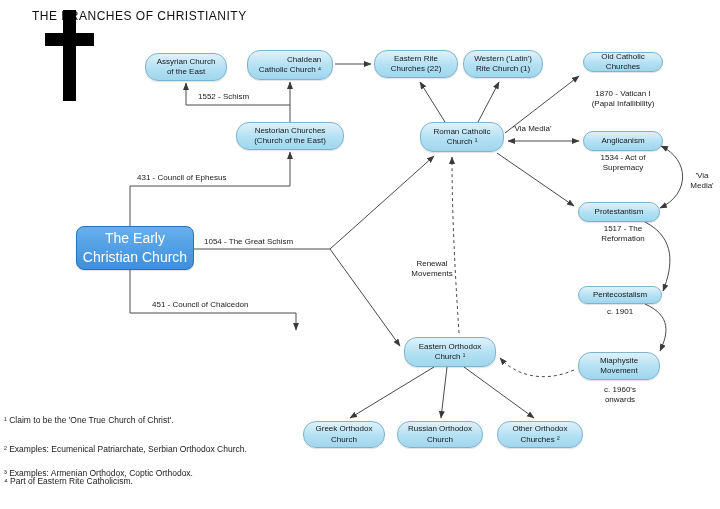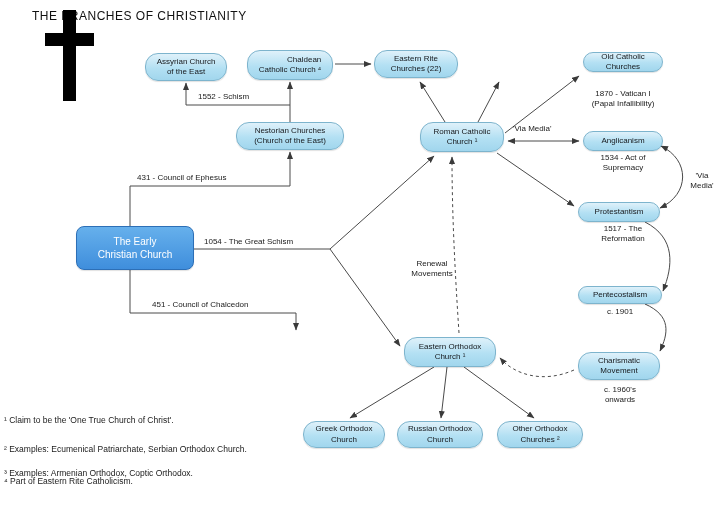--- a/index.html
+++ b/index.html
@@ -11,21 +11,21 @@
   .cross { position:absolute; left:45px; top:10px; width:49px; height:91px; z-index:3; }
   .cross .v { position:absolute; left:18px; top:0; width:13px; height:91px; background:#000; }
   .cross .h { position:absolute; left:0; top:23px; width:49px; height:13px; background:#000; }
   svg.wires { position:absolute; left:0; top:0; z-index:1; }
   .node { position:absolute; z-index:2; display:flex; align-items:center; justify-content:center;
           text-align:center; white-space:pre-line; font-size:8px; line-height:1.3; color:#15181c;
           background:linear-gradient(180deg,#dff1fa 0%, #b3e0f3 55%, #a1d6ed 100%);
           border:1px solid #7db4cd; border-radius:13px; padding:2px 4px;
           box-shadow:0 1px 1px rgba(0,0,0,0.12); }
   .node.main { background:linear-gradient(180deg,#66b0ec 0%, #3f8edc 100%);
-               border:1px solid #2d6fb6; color:#ffffff; font-size:10px; line-height:1.35;
+               border:1px solid #2d6fb6; color:#ffffff; font-size:14px; line-height:1.35;
                border-radius:8px;text-align:center; }
   .lbl { position:absolute; z-index:2; font-size:8px; line-height:1.3; color:#202020; white-space:pre-line; }
   .lbl.center { text-align:center; }
   .footnote { position:absolute; left:4px; z-index:2; font-size:8.5px; color:#1a1a1a; }
 </style>
 </head>
 <body>
 
 <div id="canvas">
 
@@ -71,32 +71,34 @@
   </svg>
 
   <div class="node main" style="left:76px;top:226px;width:118px;height:44px;">The Early
 Christian Church</div>
   <div class="node" style="left:145px;top:53px;width:82px;height:28px;">Assyrian Church
 of the East</div>
   <div class="node" style="left:247px;top:50px;width:86px;height:30px;text-align:right;">Chaldean
 Catholic Church ⁴</div>
   <div class="node" style="left:374px;top:50px;width:84px;height:28px;">Eastern Rite
 Churches (22)</div>
+  <div class="node" style="left:463px;top:50px;width:80px;height:28px;">Western ('Latin')
+Rite Church (1)</div>
   <div class="node" style="left:583px;top:52px;width:80px;height:20px;">Old Catholic
 Churches</div>
   <div class="node" style="left:236px;top:122px;width:108px;height:28px;">Nestorian Churches
 (Church of the East)</div>
   <div class="node" style="left:420px;top:122px;width:84px;height:30px;">Roman Catholic
 Church ¹</div>
   <div class="node" style="left:583px;top:131px;width:80px;height:20px;">Anglicanism</div>
   <div class="node" style="left:578px;top:202px;width:82px;height:20px;">Protestantism</div>
   <div class="node" style="left:578px;top:286px;width:84px;height:18px;">Pentecostalism</div>
   <div class="node" style="left:404px;top:337px;width:92px;height:30px;">Eastern Orthodox
 Church ¹</div>
-  <div class="node" style="left:578px;top:352px;width:82px;height:28px;">Charismatic
+  <div class="node" style="left:578px;top:352px;width:82px;height:28px;">Miaphysite
 Movement</div>
   <div class="node" style="left:303px;top:421px;width:82px;height:27px;">Greek Orthodox
 Church</div>
   <div class="node" style="left:397px;top:421px;width:86px;height:27px;">Russian Orthodox
 Church</div>
   <div class="node" style="left:497px;top:421px;width:86px;height:27px;">Other Orthodox
 Churches ²</div>
 
   <div class="lbl" style="left:198px;top:92px;">1552 - Schism</div>
   <div class="lbl" style="left:137px;top:173px;">431 - Council of Ephesus</div>

